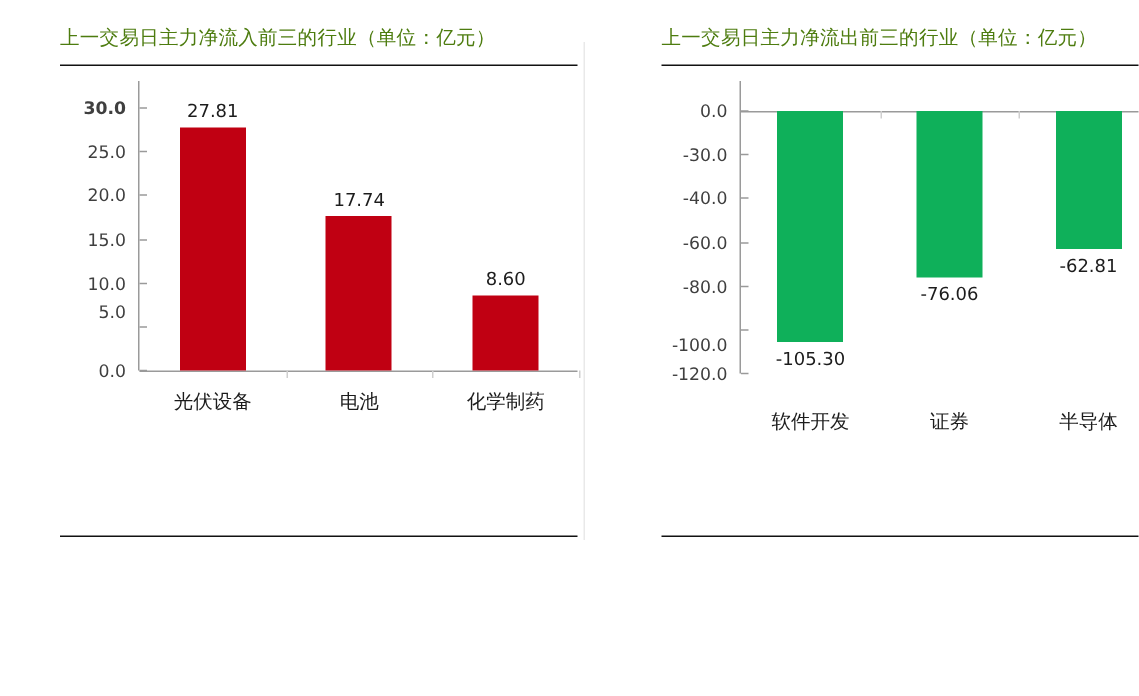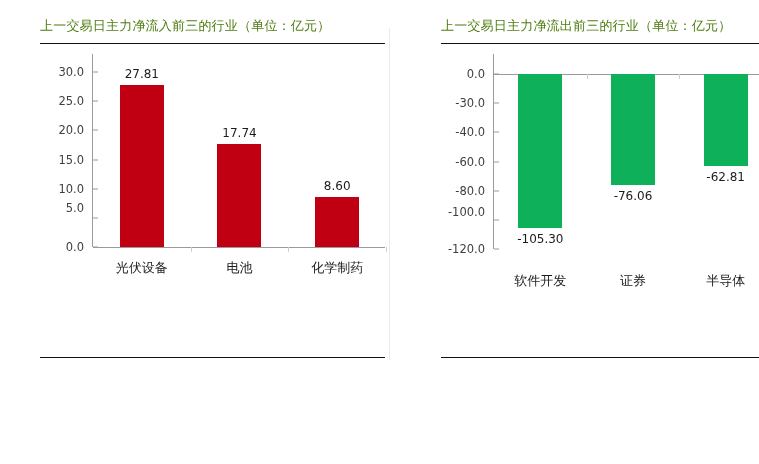--- a/index.html
+++ b/index.html
@@ -176,21 +176,21 @@
     <div class="panel-rule"></div>
 
     <div class="chart chart-left">
       <div class="yaxis" id="yaxis-left">
           <div class="ytick" style="top: 193px;">0.0</div>
           <div class="ytick" style="top: 154px;">5.0</div>
           <div class="ytick" style="top: 134.667px;">10.0</div>
           <div class="ytick" style="top: 105.5px;">15.0</div>
           <div class="ytick" style="top: 76.3333px;">20.0</div>
           <div class="ytick" style="top: 47.1667px;">25.0</div>
-          <div class="ytick" style="top: 18px;">30.0</div>
+          <div class="ytick" style="top: 18px; font-weight: bold;">30.0</div>
         </div>
       <div class="plot" id="plot-left" style="left: 52px; right: 0px; height: 193px;">
         <div class="axis-line" id="axisline-left" style="top: 193px;"></div>
         <div class="bars" id="bars-left">
             <div class="barslot" style="left: 0px; width: 97.6667px;">
               <div class="bar bar-pos" style="width: 44px; top: 30.775px; height: 162.225px;"></div>
               <div class="bar-value" style="top: 12.775px;">27.81</div>
               <div class="cat-label" style="top: 205px;">光伏设备</div>
             </div>
             <div class="cat-sep" style="left: 97.6667px; top: 193px;"></div>
@@ -224,21 +224,21 @@
     <div class="panel-title">上一交易日主力净流出前三的行业（单位：亿元）</div>
     <div class="panel-rule"></div>
 
     <div class="chart chart-right">
       <div class="yaxis" id="yaxis-right">
           <div class="ytick" style="top: 20px;">0.0</div>
           <div class="ytick" style="top: 49.1667px;">-30.0</div>
           <div class="ytick" style="top: 78.3333px;">-40.0</div>
           <div class="ytick" style="top: 107.5px;">-60.0</div>
           <div class="ytick" style="top: 136.667px;">-80.0</div>
-          <div class="ytick" style="top: 158px; text-align: right;">-100.0</div>
+          <div class="ytick" style="top: 176px; text-align: right;">-100.0</div>
           <div class="ytick" style="top: 195px;">-120.0</div>
         </div>
       <div class="plot" id="plot-right" style="left: 52px; right: 0px; height: 195px;">
         <div class="axis-line" id="axisline-right" style="top: 20px;"></div>
         <div class="bars" id="bars-right">
             <div class="barslot" style="left: 0px; width: 92.6667px;">
               <div class="bar bar-neg" style="width: 44px; top: 20px; height: 153.562px;"></div>
               <div class="bar-value" style="top: 177.562px;">-105.30</div>
               <div class="cat-label" style="top: 218px;">软件开发</div>
             </div>

